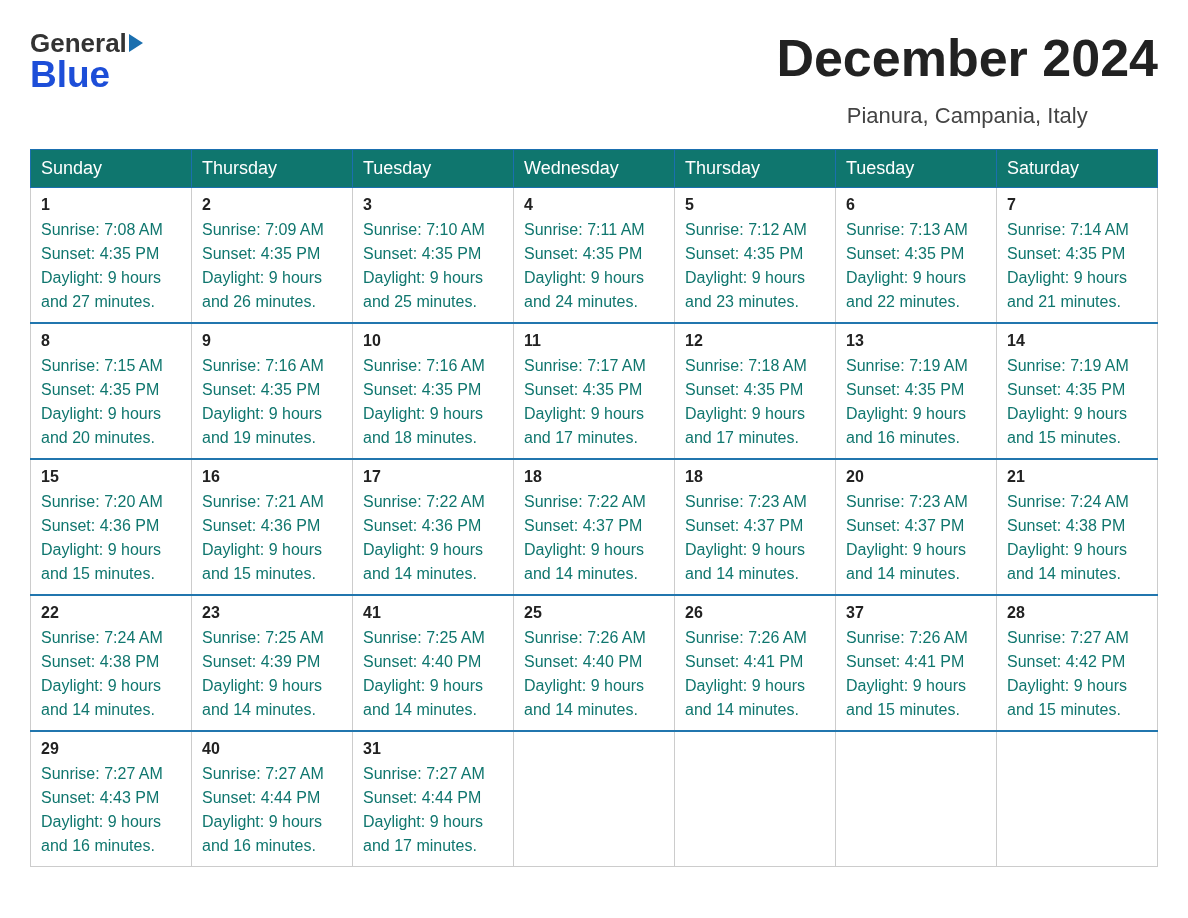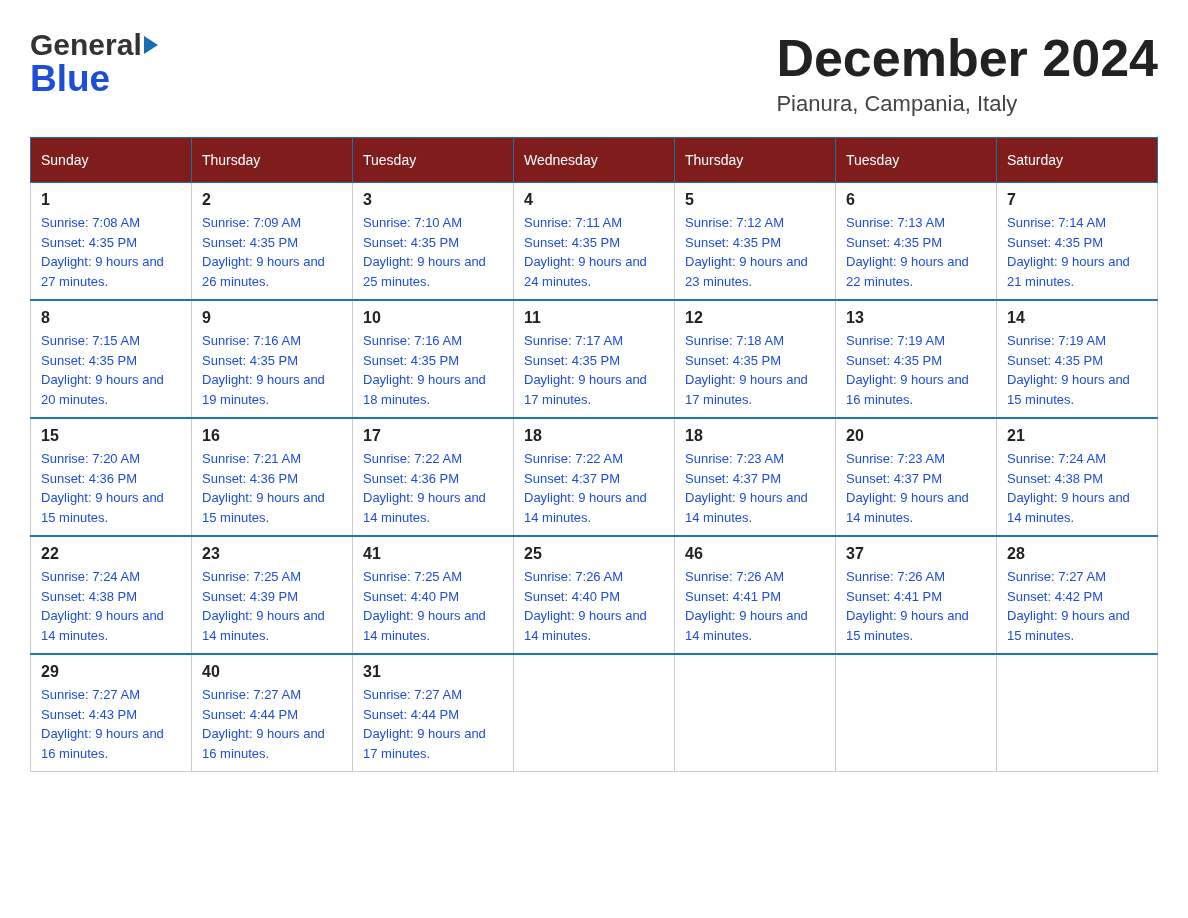--- a/index.html
+++ b/index.html
@@ -10,43 +10,43 @@
       width: 1188px;
       min-height: 918px;
     }
     .header {
       display: flex;
       justify-content: space-between;
       align-items: flex-start;
       margin-bottom: 20px;
     }
     .title-block {
-      text-align: left;
+      text-align: center;
     }
     .month-title {
       font-size: 52px;
       font-weight: bold;
       color: #222;
       line-height: 1.1;
     }
     .location-title {
       font-size: 22px;
       color: #444;
-      margin-top: 4px;
+      margin-top: 16px;
     }
     .calendar {
       width: 100%;
       border-collapse: collapse;
     }
     .calendar th {
-      background-color: #7f1d1d;
+      background-color: #0f766e;
       color: #ffffff;
-      font-size: 14px;
+      font-size: 18px;
       font-weight: normal;
-      padding: 14px 10px;
+      padding: 8px 10px;
       text-align: left;
       border: 1px solid #1a6faf;
     }
     .calendar td {
       vertical-align: top;
       padding: 8px 10px;
       border: 1px solid #cccccc;
       width: 14.28%;
       min-height: 90px;
       font-size: 13px;
@@ -54,43 +54,43 @@
       background: #fff;
     }
     .day-number {
       font-size: 16px;
       font-weight: bold;
       color: #222;
       display: block;
       margin-bottom: 4px;
     }
     .day-info {
-      font-size: 13px;
+      font-size: 16px;
       line-height: 1.5;
-      color: #1d4ed8;
+      color: #0f766e;
     }
     .calendar tr td {
       border-bottom: 2px solid #2176ae;
     }
     .calendar tr:last-child td {
       border-bottom: 1px solid #cccccc;
     }
     .empty-cell {
       background: #f9f9f9;
     }
     
     .logo-wrapper {
       line-height: 1.0;
     }
     .general-row {
       display: flex;
       align-items: center;
     }
     .general-text {
-      font-size: 30px;
+      font-size: 26px;
       font-weight: bold;
       color: #333;
     }
     .triangle-right {
       display: inline-block;
       margin-left: 2px;
       width: 0;
       height: 0;
       border-top: 9px solid transparent;
       border-bottom: 9px solid transparent;
@@ -236,21 +236,21 @@
         </td>
         <td>
           <span class="day-number">41</span>
           <div class="day-info">Sunrise: 7:25 AM<br>Sunset: 4:40 PM<br>Daylight: 9 hours and 14 minutes.</div>
         </td>
         <td>
           <span class="day-number">25</span>
           <div class="day-info">Sunrise: 7:26 AM<br>Sunset: 4:40 PM<br>Daylight: 9 hours and 14 minutes.</div>
         </td>
         <td>
-          <span class="day-number">46</span>
+          <span class="day-number">26</span>
           <div class="day-info">Sunrise: 7:26 AM<br>Sunset: 4:41 PM<br>Daylight: 9 hours and 14 minutes.</div>
         </td>
         <td>
           <span class="day-number">37</span>
           <div class="day-info">Sunrise: 7:26 AM<br>Sunset: 4:41 PM<br>Daylight: 9 hours and 15 minutes.</div>
         </td>
         <td>
           <span class="day-number">28</span>
           <div class="day-info">Sunrise: 7:27 AM<br>Sunset: 4:42 PM<br>Daylight: 9 hours and 15 minutes.</div>
         </td>

